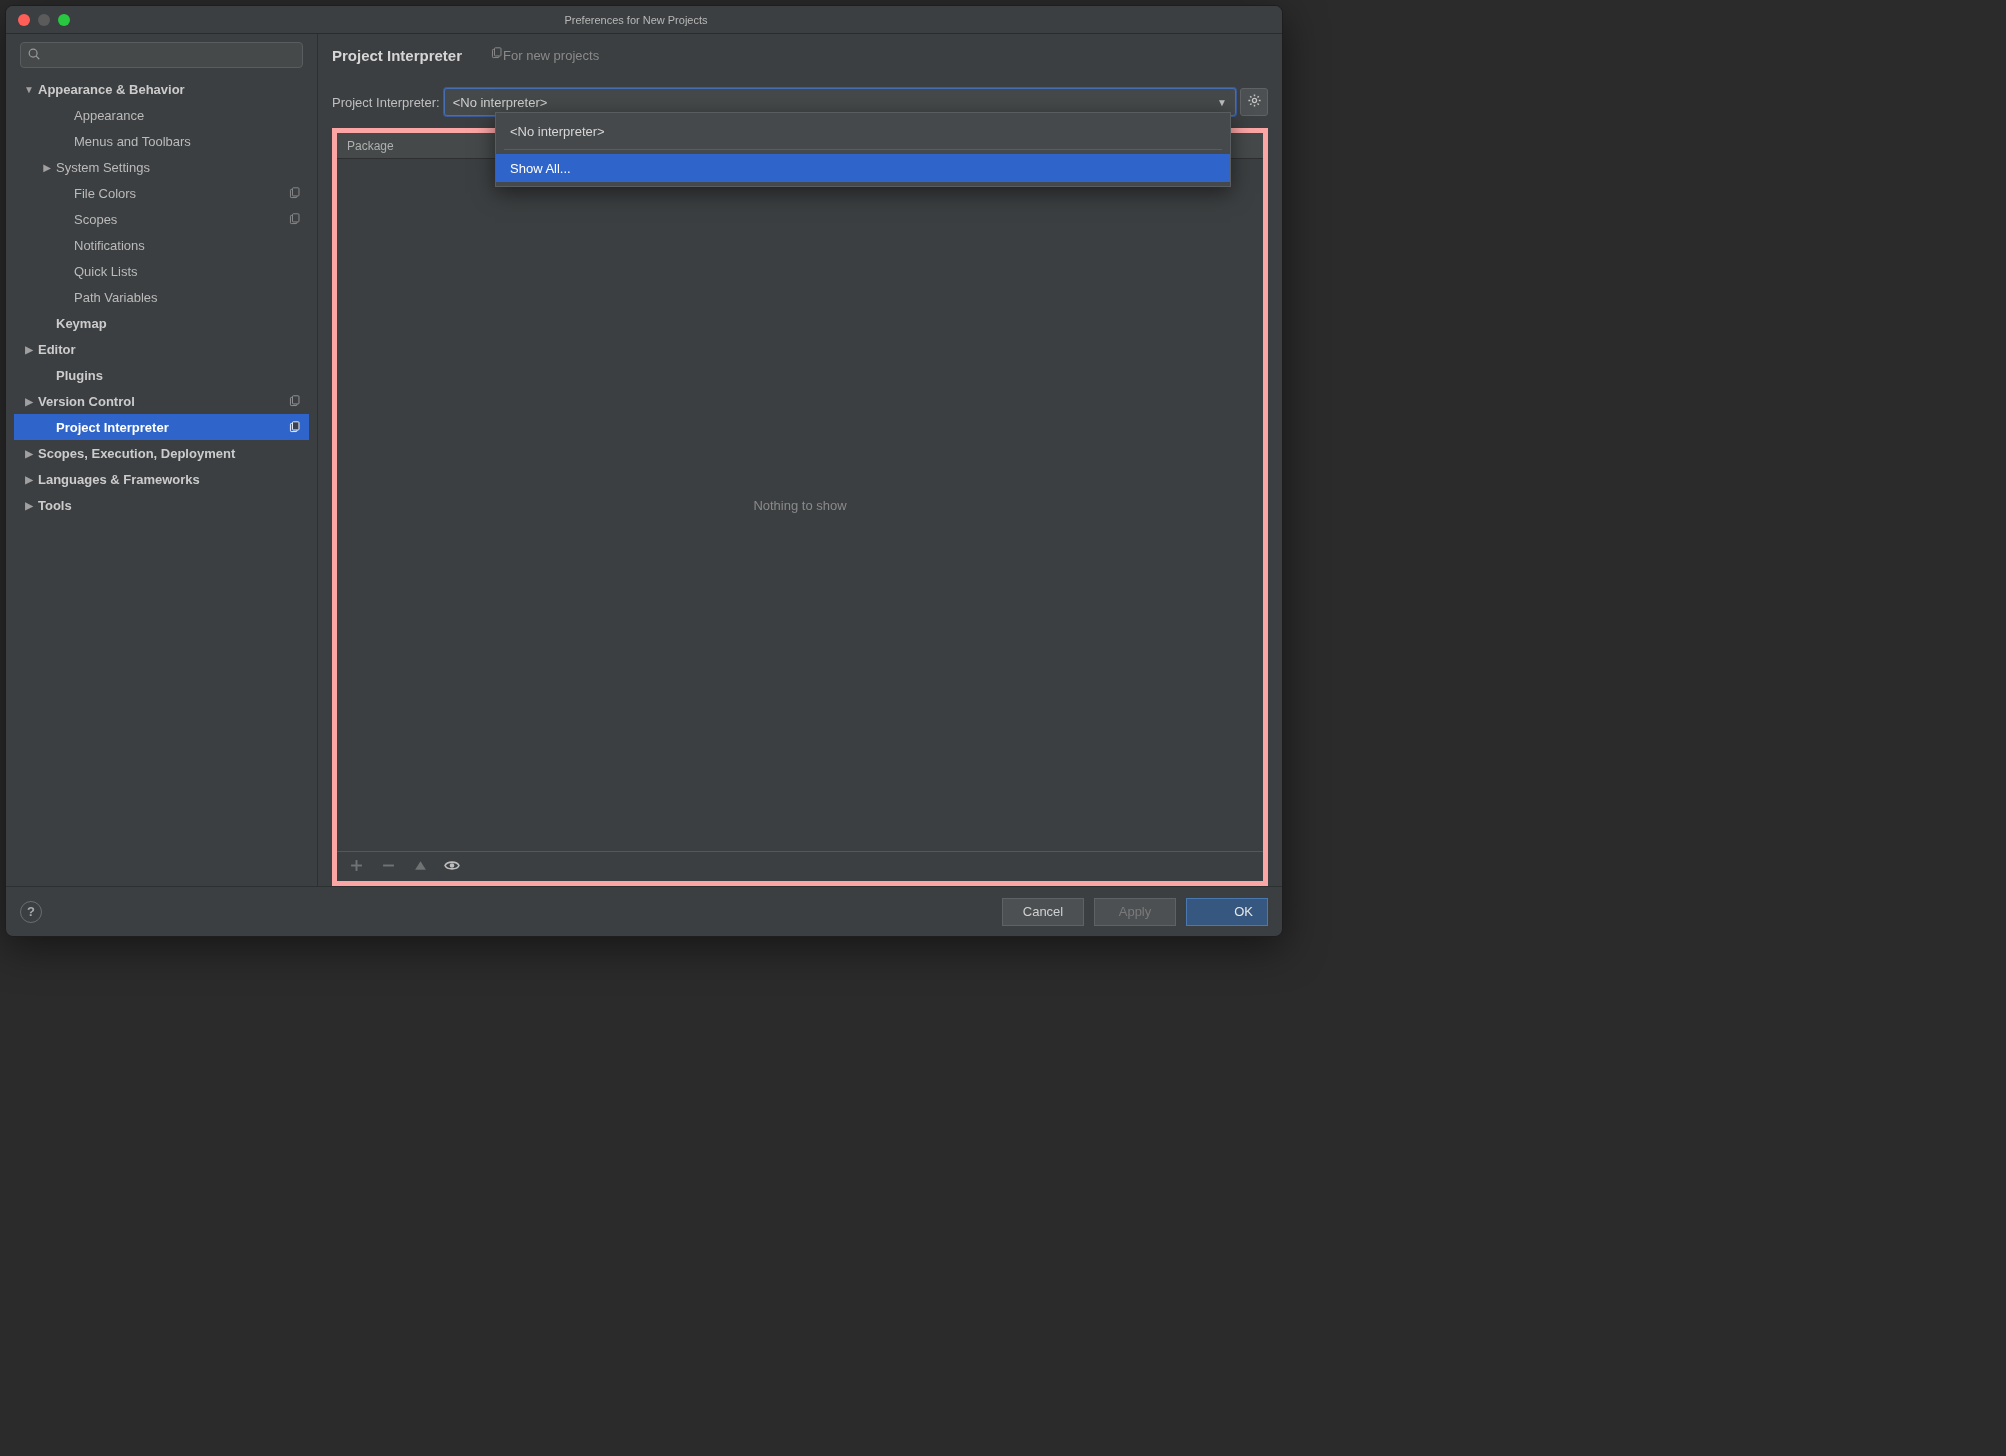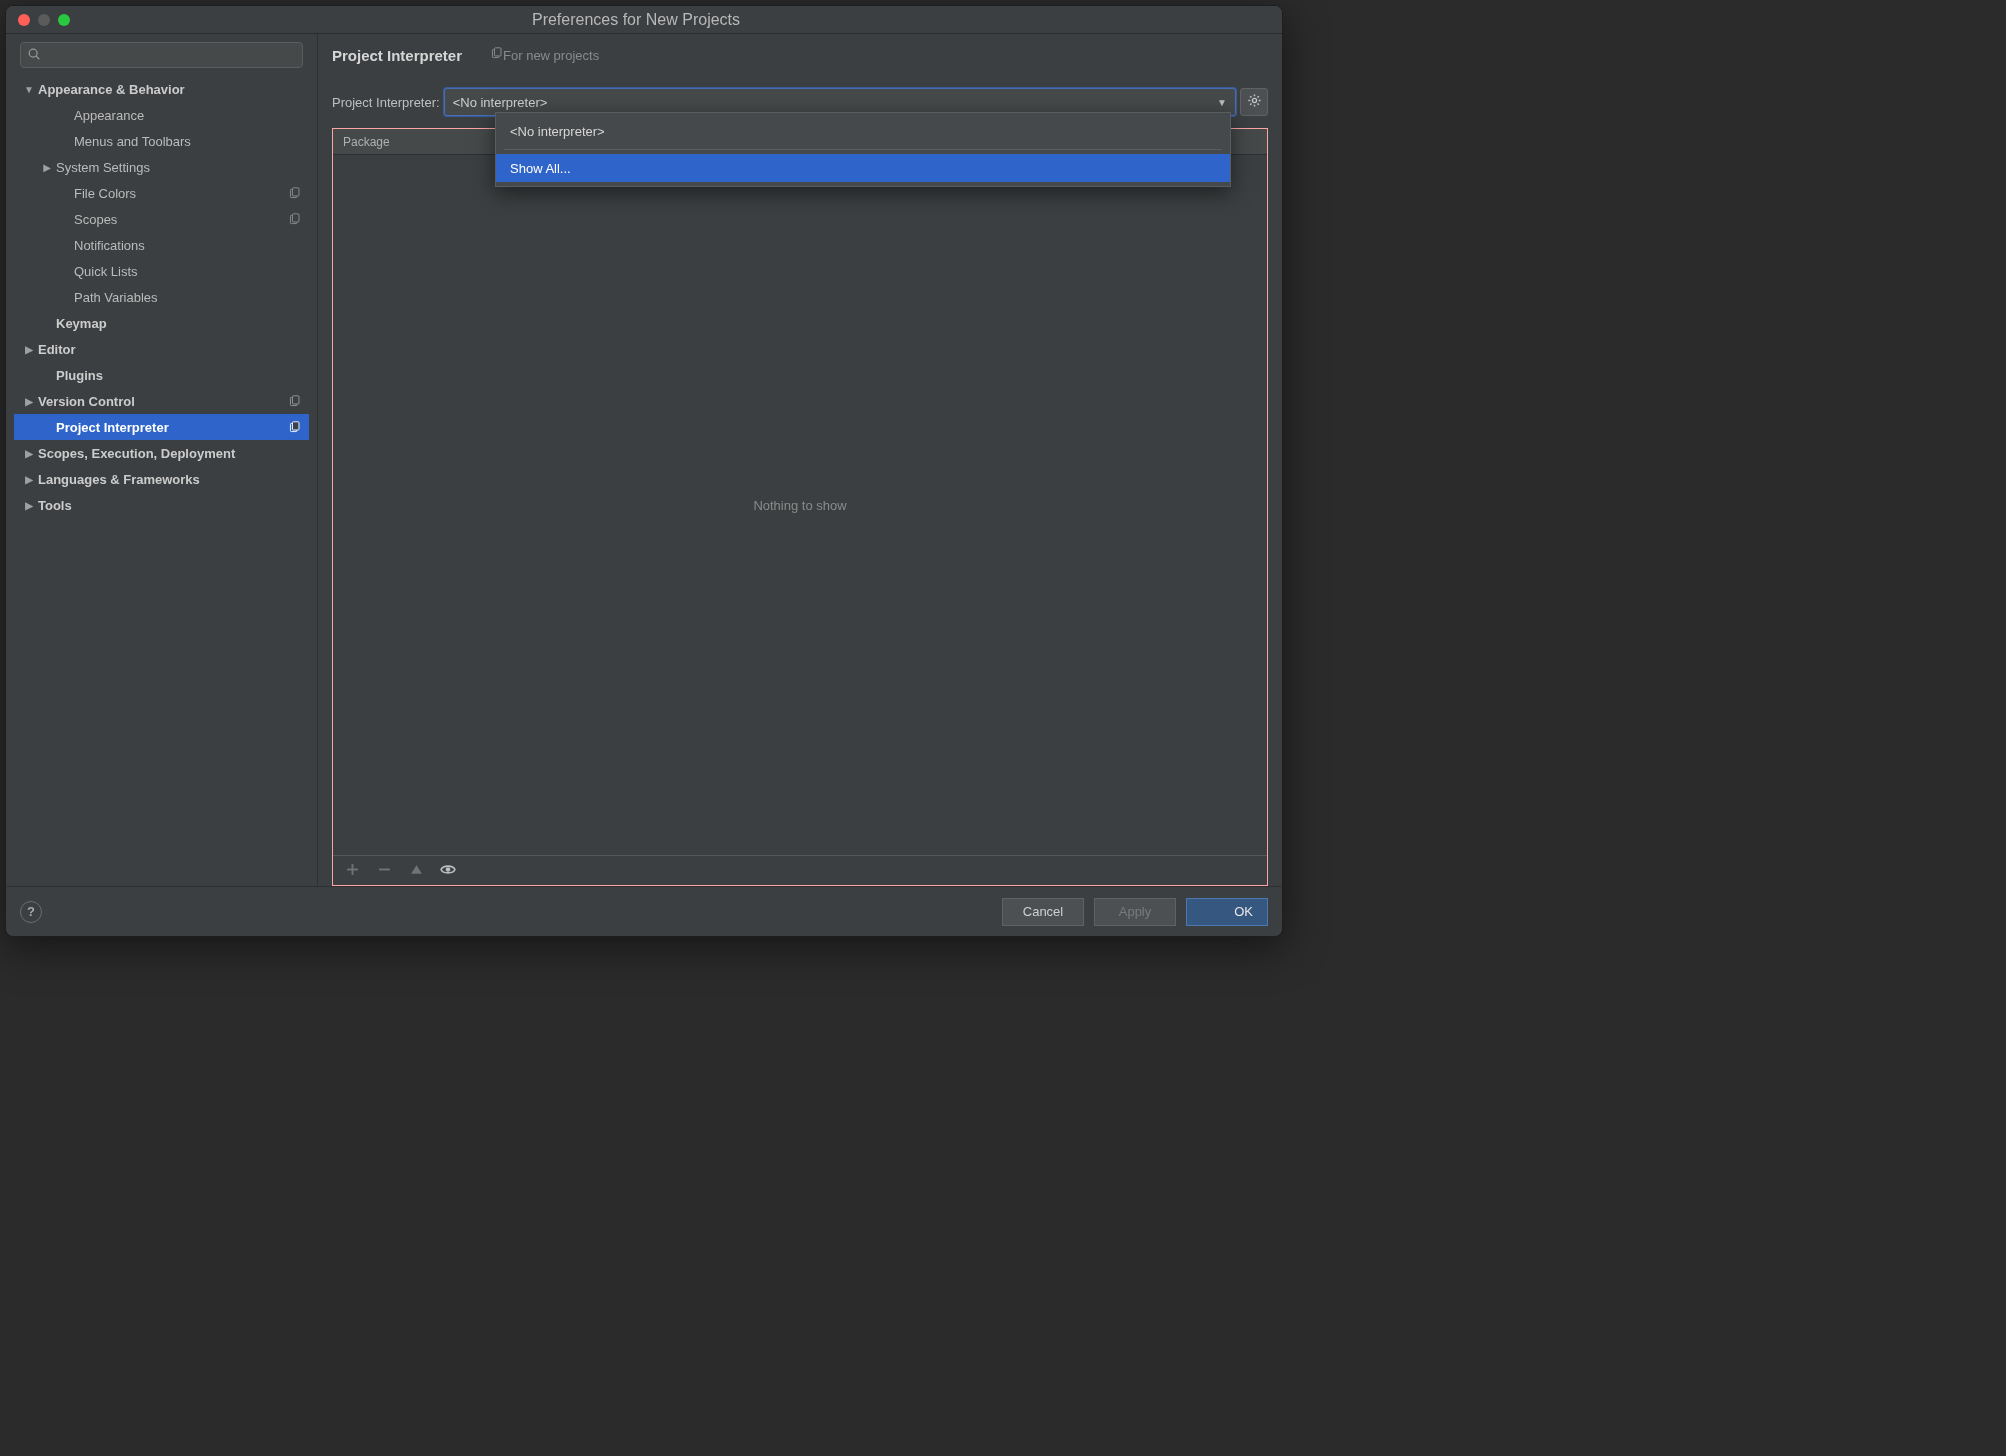--- a/index.html
+++ b/index.html
@@ -40,21 +40,21 @@
     width: 12px; height: 12px; border-radius: 50%;
   }
   .dot-close { background: #ff5f57; }
   .dot-min { background: #5b5b5b; }
   .dot-max { background: #28c840; }
   .titlebar-title {
     position: absolute;
     left: 0; right: 16px;
     text-align: center;
     color: #b8b8b8;
-    font-size: 16px;
+    font-size: 11px;
   }
   .body {
     flex: 1;
     display: flex;
     min-height: 0;
   }
   .sidebar {
     width: 312px;
     background: #3c3f41;
     border-right: 1px solid #2d2f30;
@@ -169,21 +169,21 @@
   .gear-btn {
     width: 28px; height: 28px;
     background: #4c5052;
     border: 1px solid #5e6264;
     border-radius: 3px;
     display: flex; align-items: center; justify-content: center;
     color: #c2c2c2;
   }
   .table-area {
     flex: 1;
-    border: 1px solid #fca5a5;
+    border: 5px solid #fca5a5;
     display: flex;
     flex-direction: column;
     background: #3c3f41;
     min-height: 0;
   }
   .table-header {
     height: 26px;
     background: #45494a;
     border-bottom: 1px solid #2d2f30;
     display: flex;

